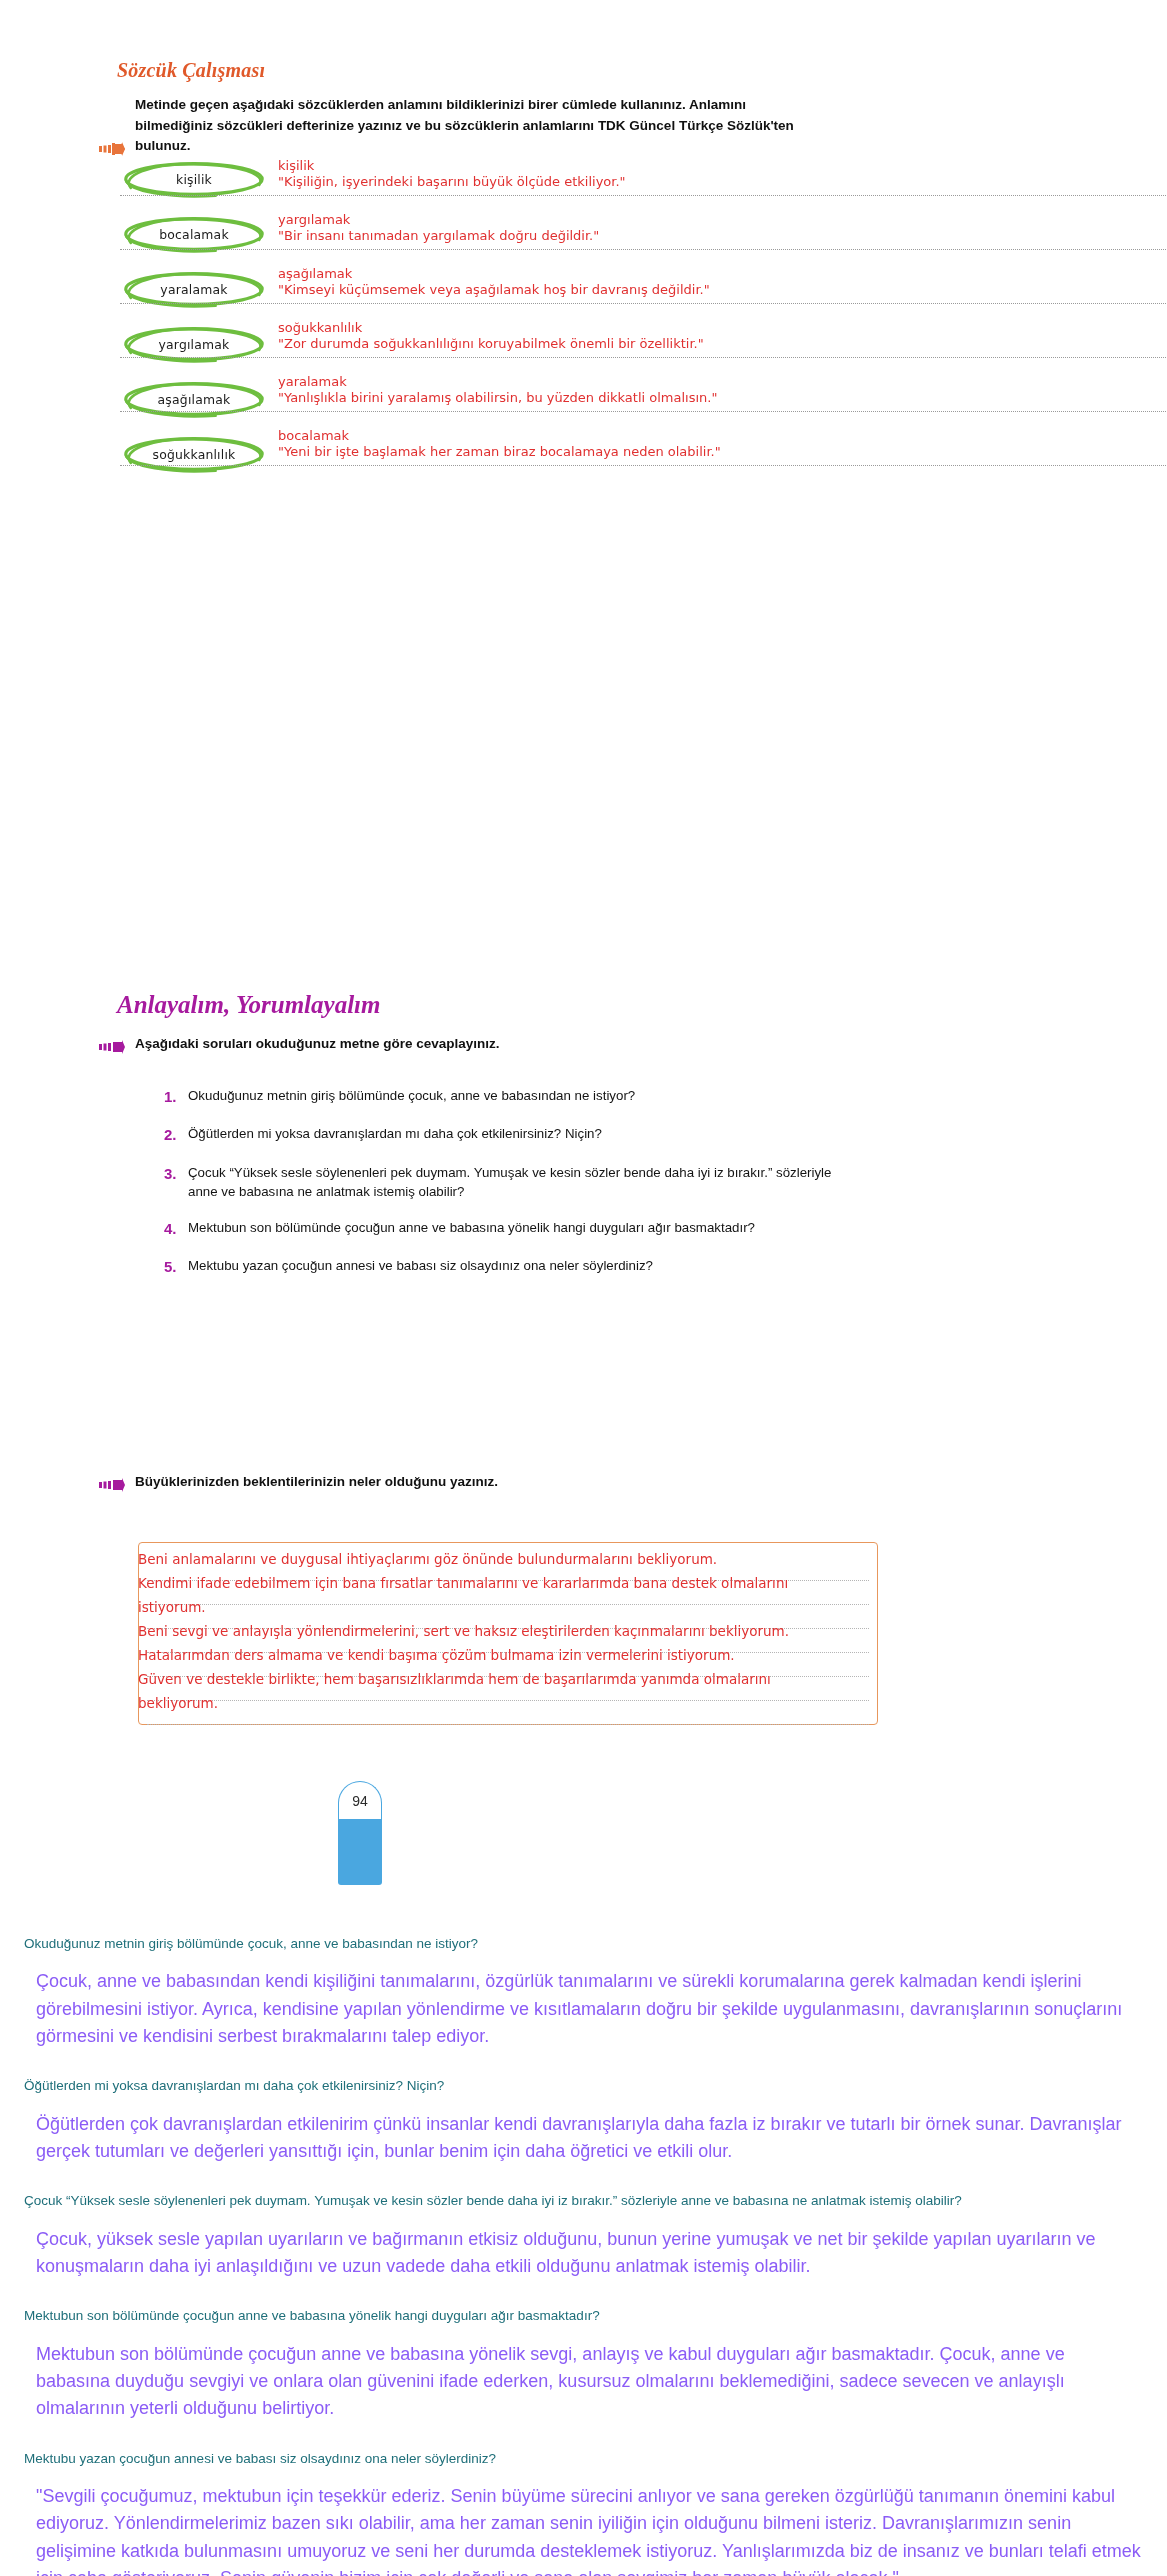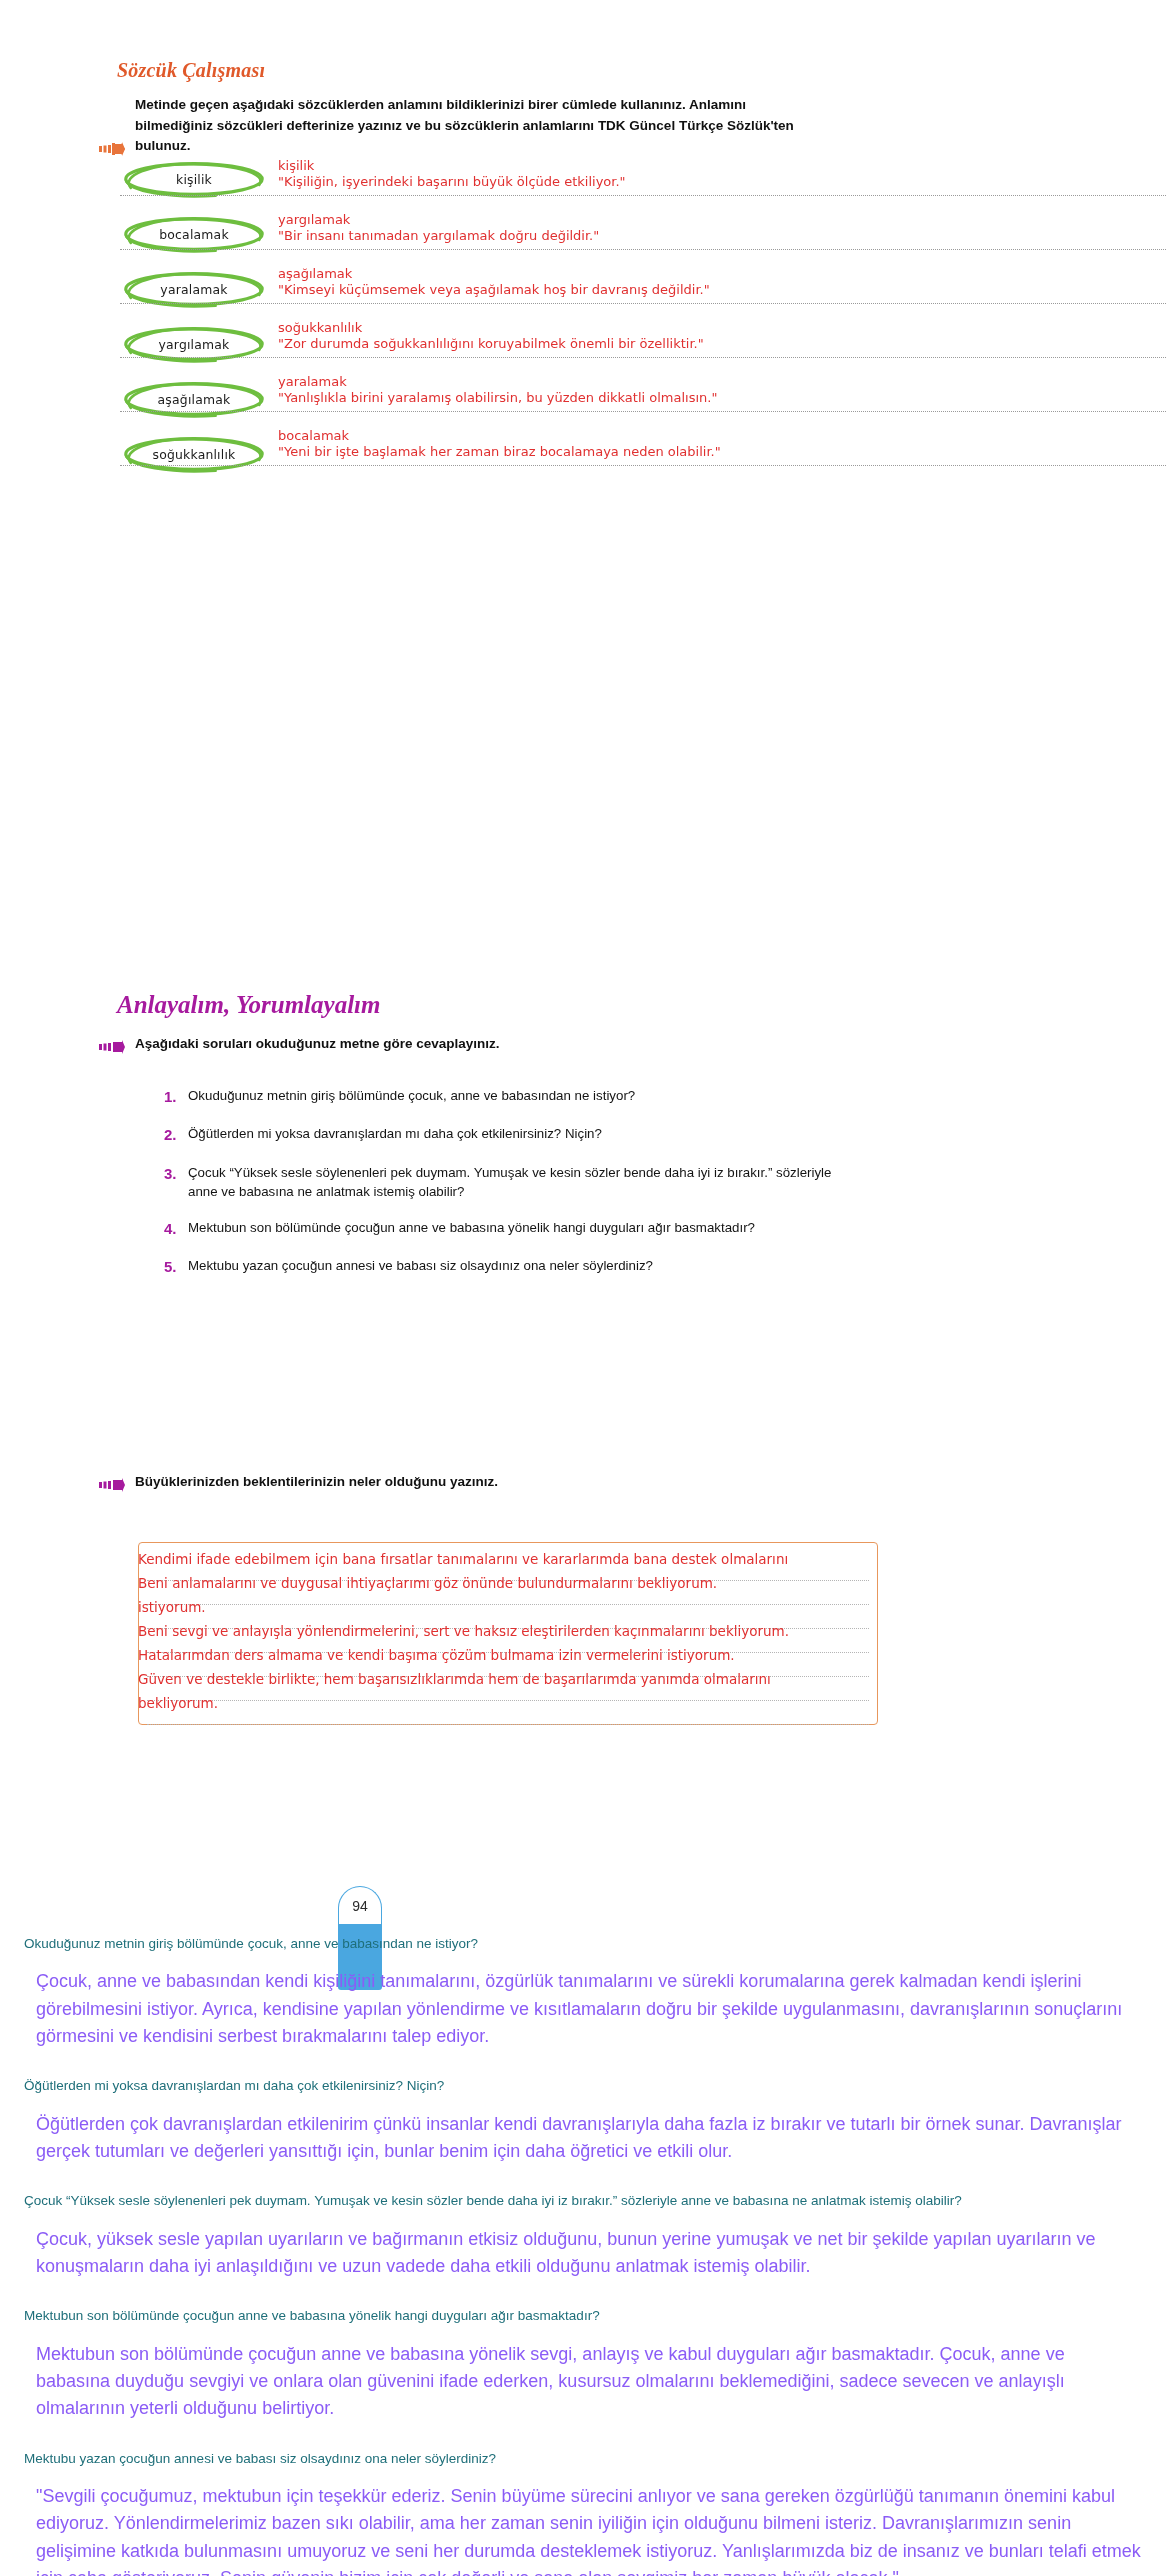--- a/index.html
+++ b/index.html
@@ -94,21 +94,21 @@
     position:absolute; left:-3px; top:1529px; width:782px;
     font-family:"DejaVu Sans", sans-serif;
     font-size:13.5px; line-height:24px; color:#E03030;
     padding-left:141px; padding-top:18px;
     pointer-events:none;
   }
   .handtext div { white-space:nowrap; }
 
   
   .pagebadge {
-    position:absolute; left:338px; top:1886px;
+    position:absolute; left:338px; top:1781px;
     width:21px; height:104px;
   }
   .pagebadge .top {
     width:44px; height:38px; border:1.4px solid #4AA7E0;
     border-bottom:none; border-radius:22px 22px 0 0;
     background:#fff; display:flex; align-items:center; justify-content:center;
     font-size:14px; color:#2b2b2b; font-weight:normal;
   }
   .pagebadge .tail {
     width:44px; height:66px; background:#4AA7E0;
@@ -289,22 +289,22 @@
         <div class="ansline"></div>
         <div class="ansline"></div>
         <div class="ansline"></div>
         <div class="ansline"></div>
         <div class="ansline"></div>
         <div class="ansline"></div>
         <div class="ansline"></div>
       </div>
     </div>
     <div class="handtext">
+      <div>Beni anlamalarını ve duygusal ihtiyaçlarımı göz önünde bulundurmalarını bekliyorum.</div>
       <div>Kendimi ifade edebilmem için bana fırsatlar tanımalarını ve kararlarımda bana destek olmalarını</div>
-      <div>Beni anlamalarını ve duygusal ihtiyaçlarımı göz önünde bulundurmalarını bekliyorum.</div>
       <div>istiyorum.</div>
       <div>Beni sevgi ve anlayışla yönlendirmelerini, sert ve haksız eleştirilerden kaçınmalarını bekliyorum.</div>
       <div>Hatalarımdan ders almama ve kendi başıma çözüm bulmama izin vermelerini istiyorum.</div>
       <div>Güven ve destekle birlikte, hem başarısızlıklarımda hem de başarılarımda yanımda olmalarını</div>
       <div>bekliyorum.</div>
     </div>
 
     <div class="pagebadge">
       <div class="top">94</div>
       <div class="tail"></div>

